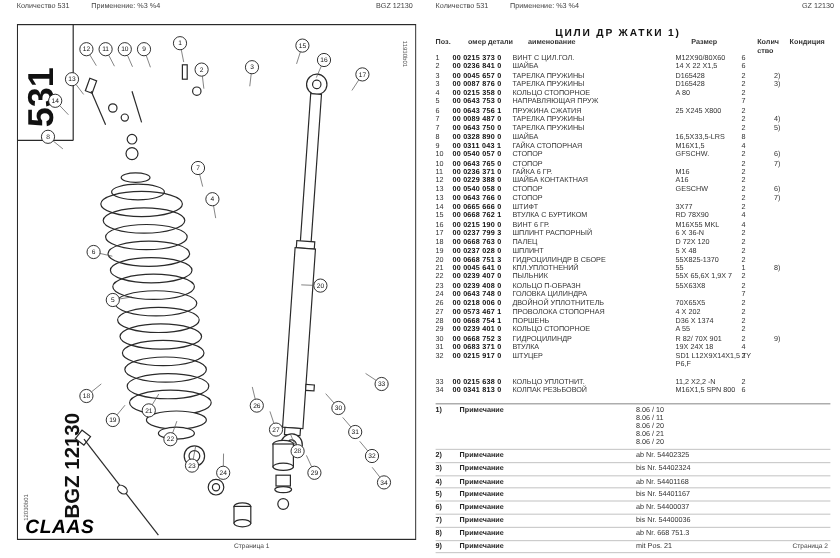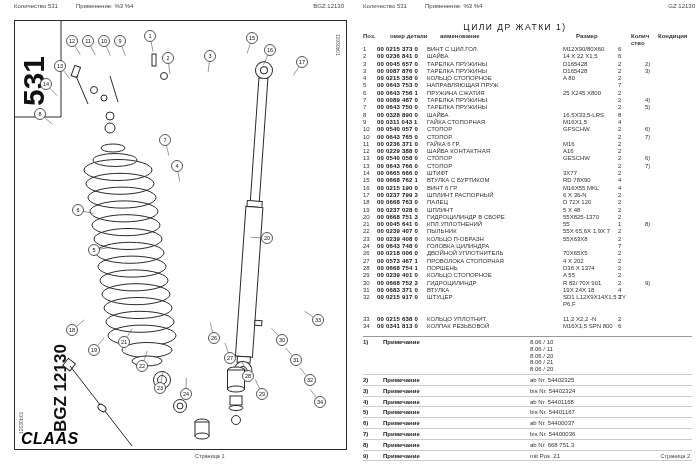--- a/index.html
+++ b/index.html
@@ -15,21 +15,21 @@
   .ln.thin{stroke-width:0.6;stroke:#555;}
   .fillw{fill:#fff;stroke:#2a2a2a;stroke-width:1;}
   .co{fill:#fff;stroke:#2a2a2a;stroke-width:0.8;}
   .ct{font-size:5.5px;fill:#111;text-anchor:middle;font-family:"Liberation Sans",sans-serif;}
   .t531{font-size:30px;font-weight:bold;fill:#111;}
   .tbgz{font-size:17px;font-weight:bold;fill:#111;}
   .tlogo{font-size:16px;font-weight:bold;font-style:italic;fill:#000;letter-spacing:0.5px;}
   .tref{font-size:5px;fill:#555;}
   
   .title{position:absolute;left:0;right:20px;top:22px;text-align:center;
-         font-size:8.5px;font-weight:normal;letter-spacing:1.5px;color:#111;}
+         font-size:8.5px;font-weight:bold;letter-spacing:1.5px;color:#111;}
   .colhdr{position:absolute;font-size:6px;font-weight:bold;color:#333;white-space:nowrap;}
   .rows{position:absolute;left:13px;right:8px;top:46px;font-size:6px;}
   .prow{display:flex;line-height:7.3px;white-space:nowrap;}
   .prow.gap{margin-top:7px;}
   .pc{display:block;}
   .c-pos{width:14px;color:#333;}
   .c-part{width:50px;font-weight:bold;color:#111;letter-spacing:0.2px;}
   .c-name{width:136px;color:#333;}
   .c-size{width:55px;color:#333;}
   .c-qty{width:27px;color:#333;}

